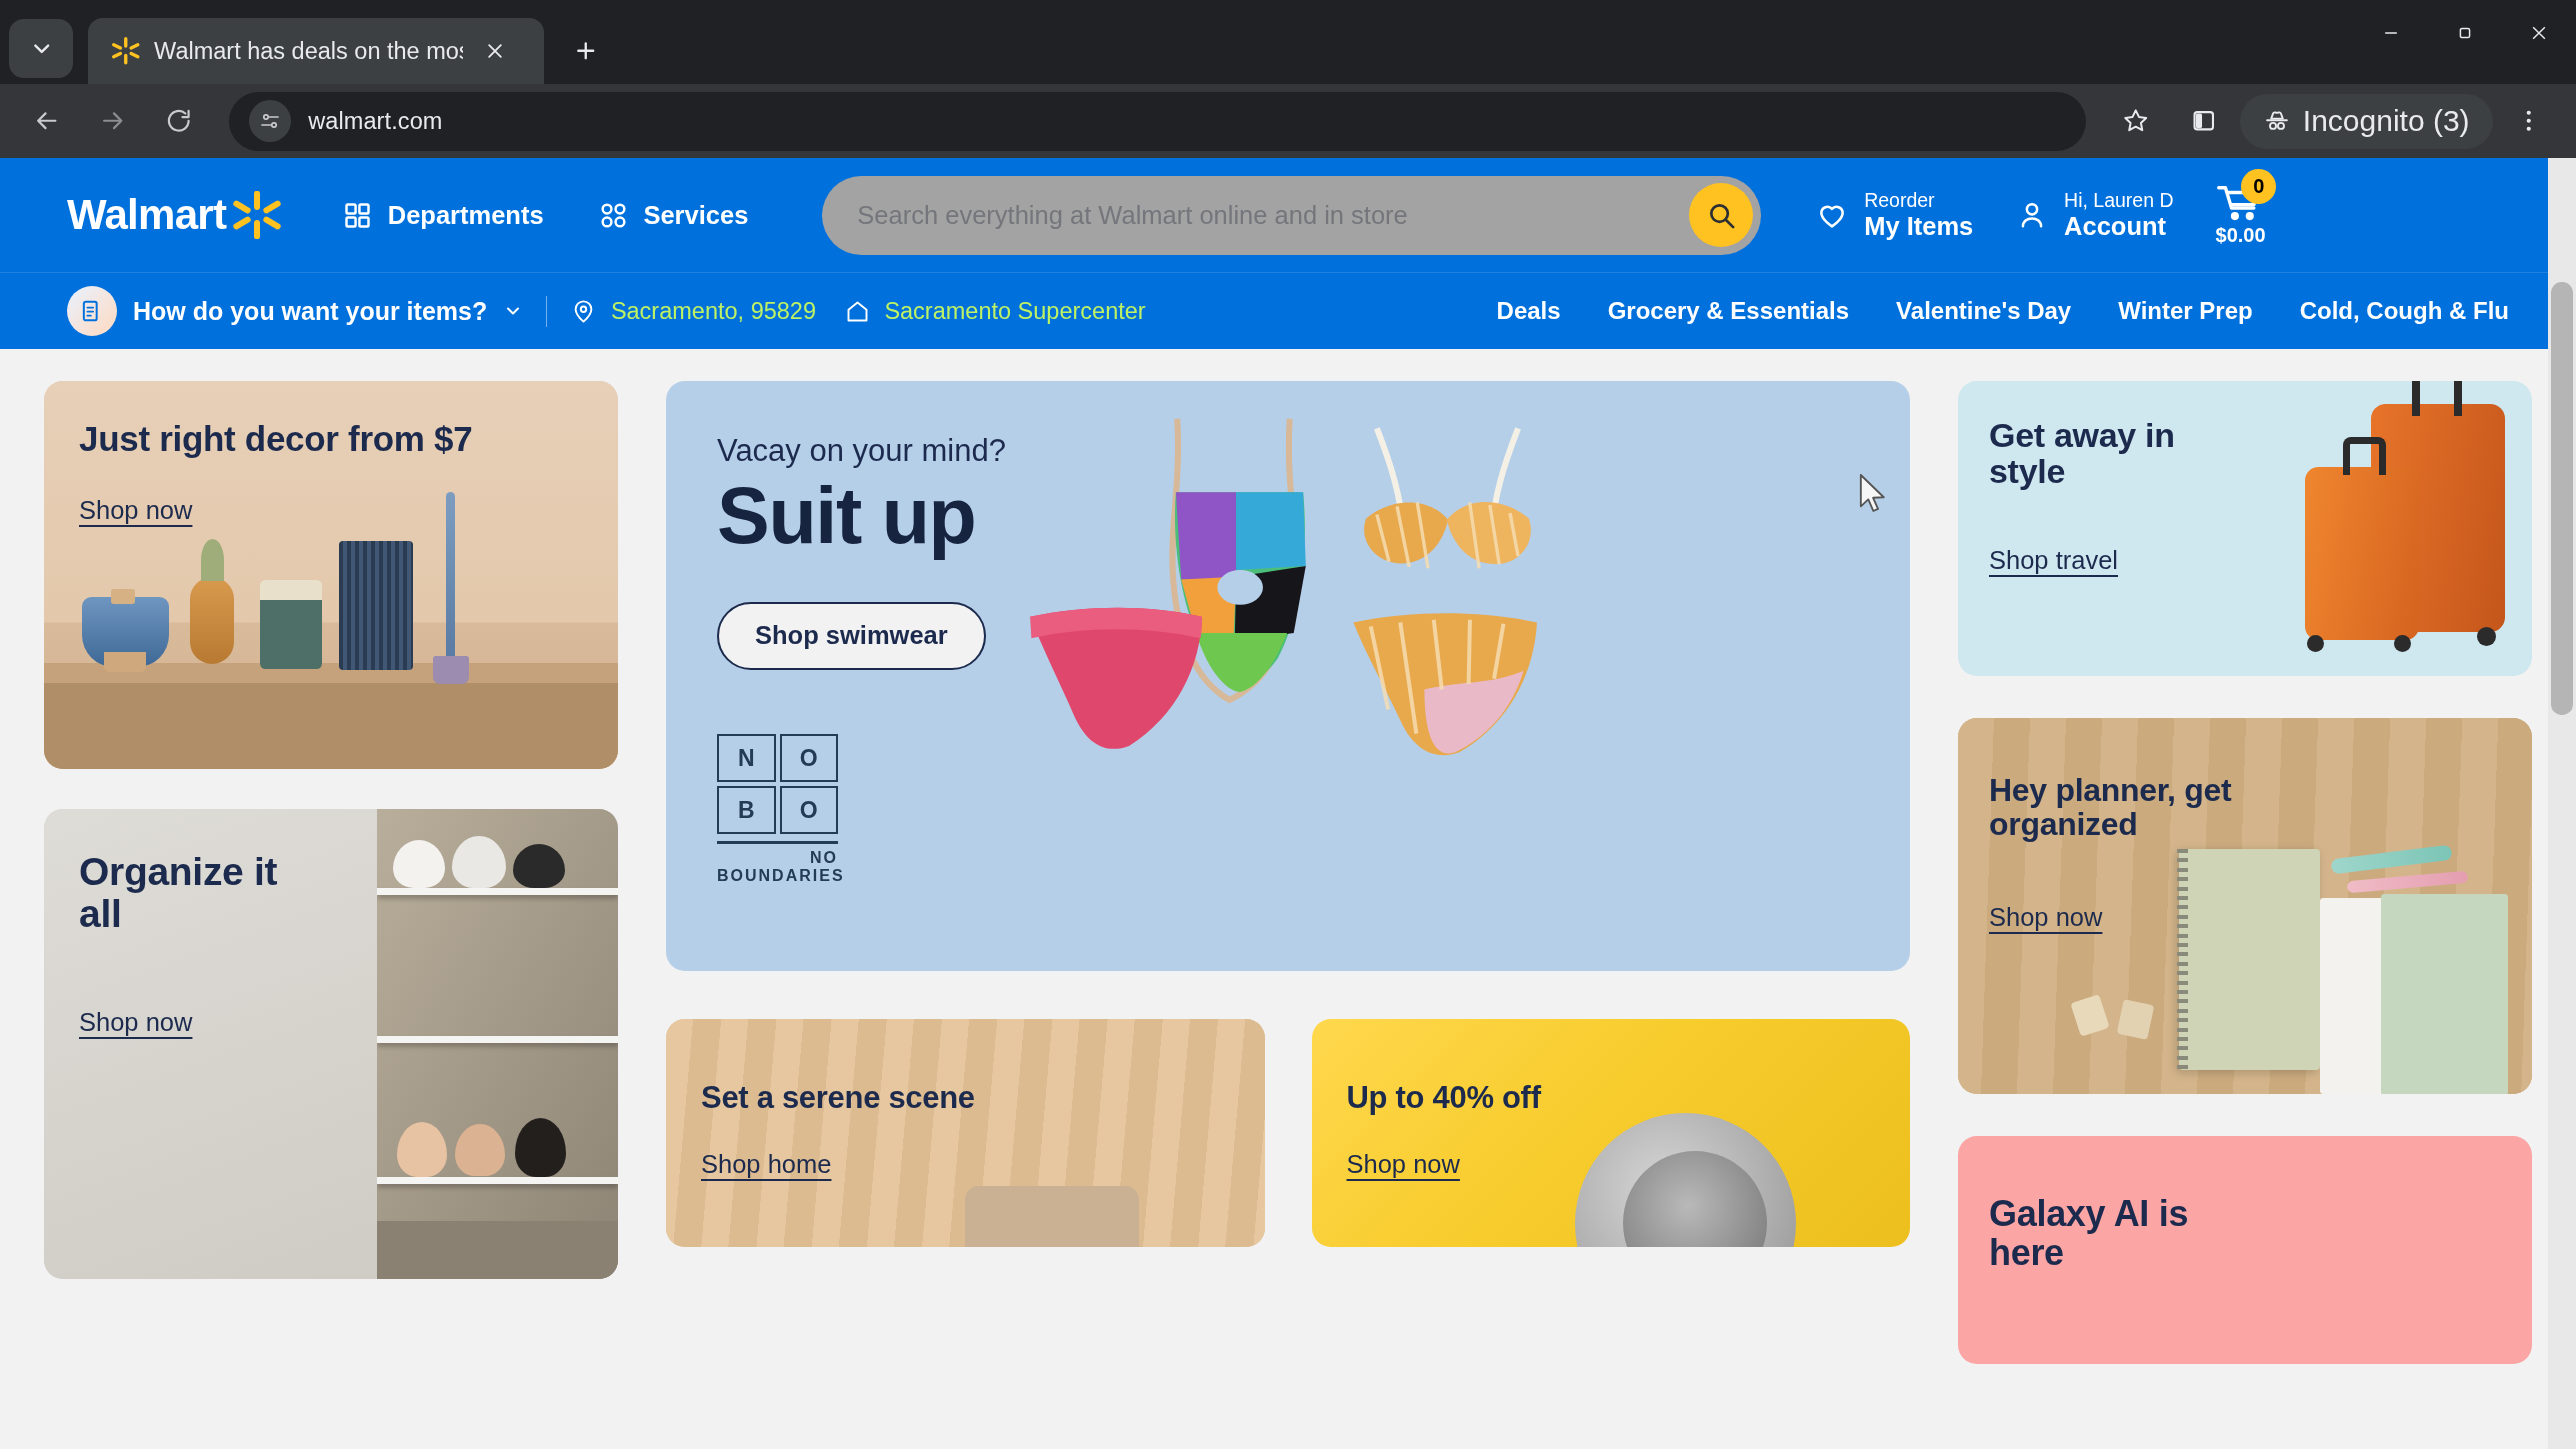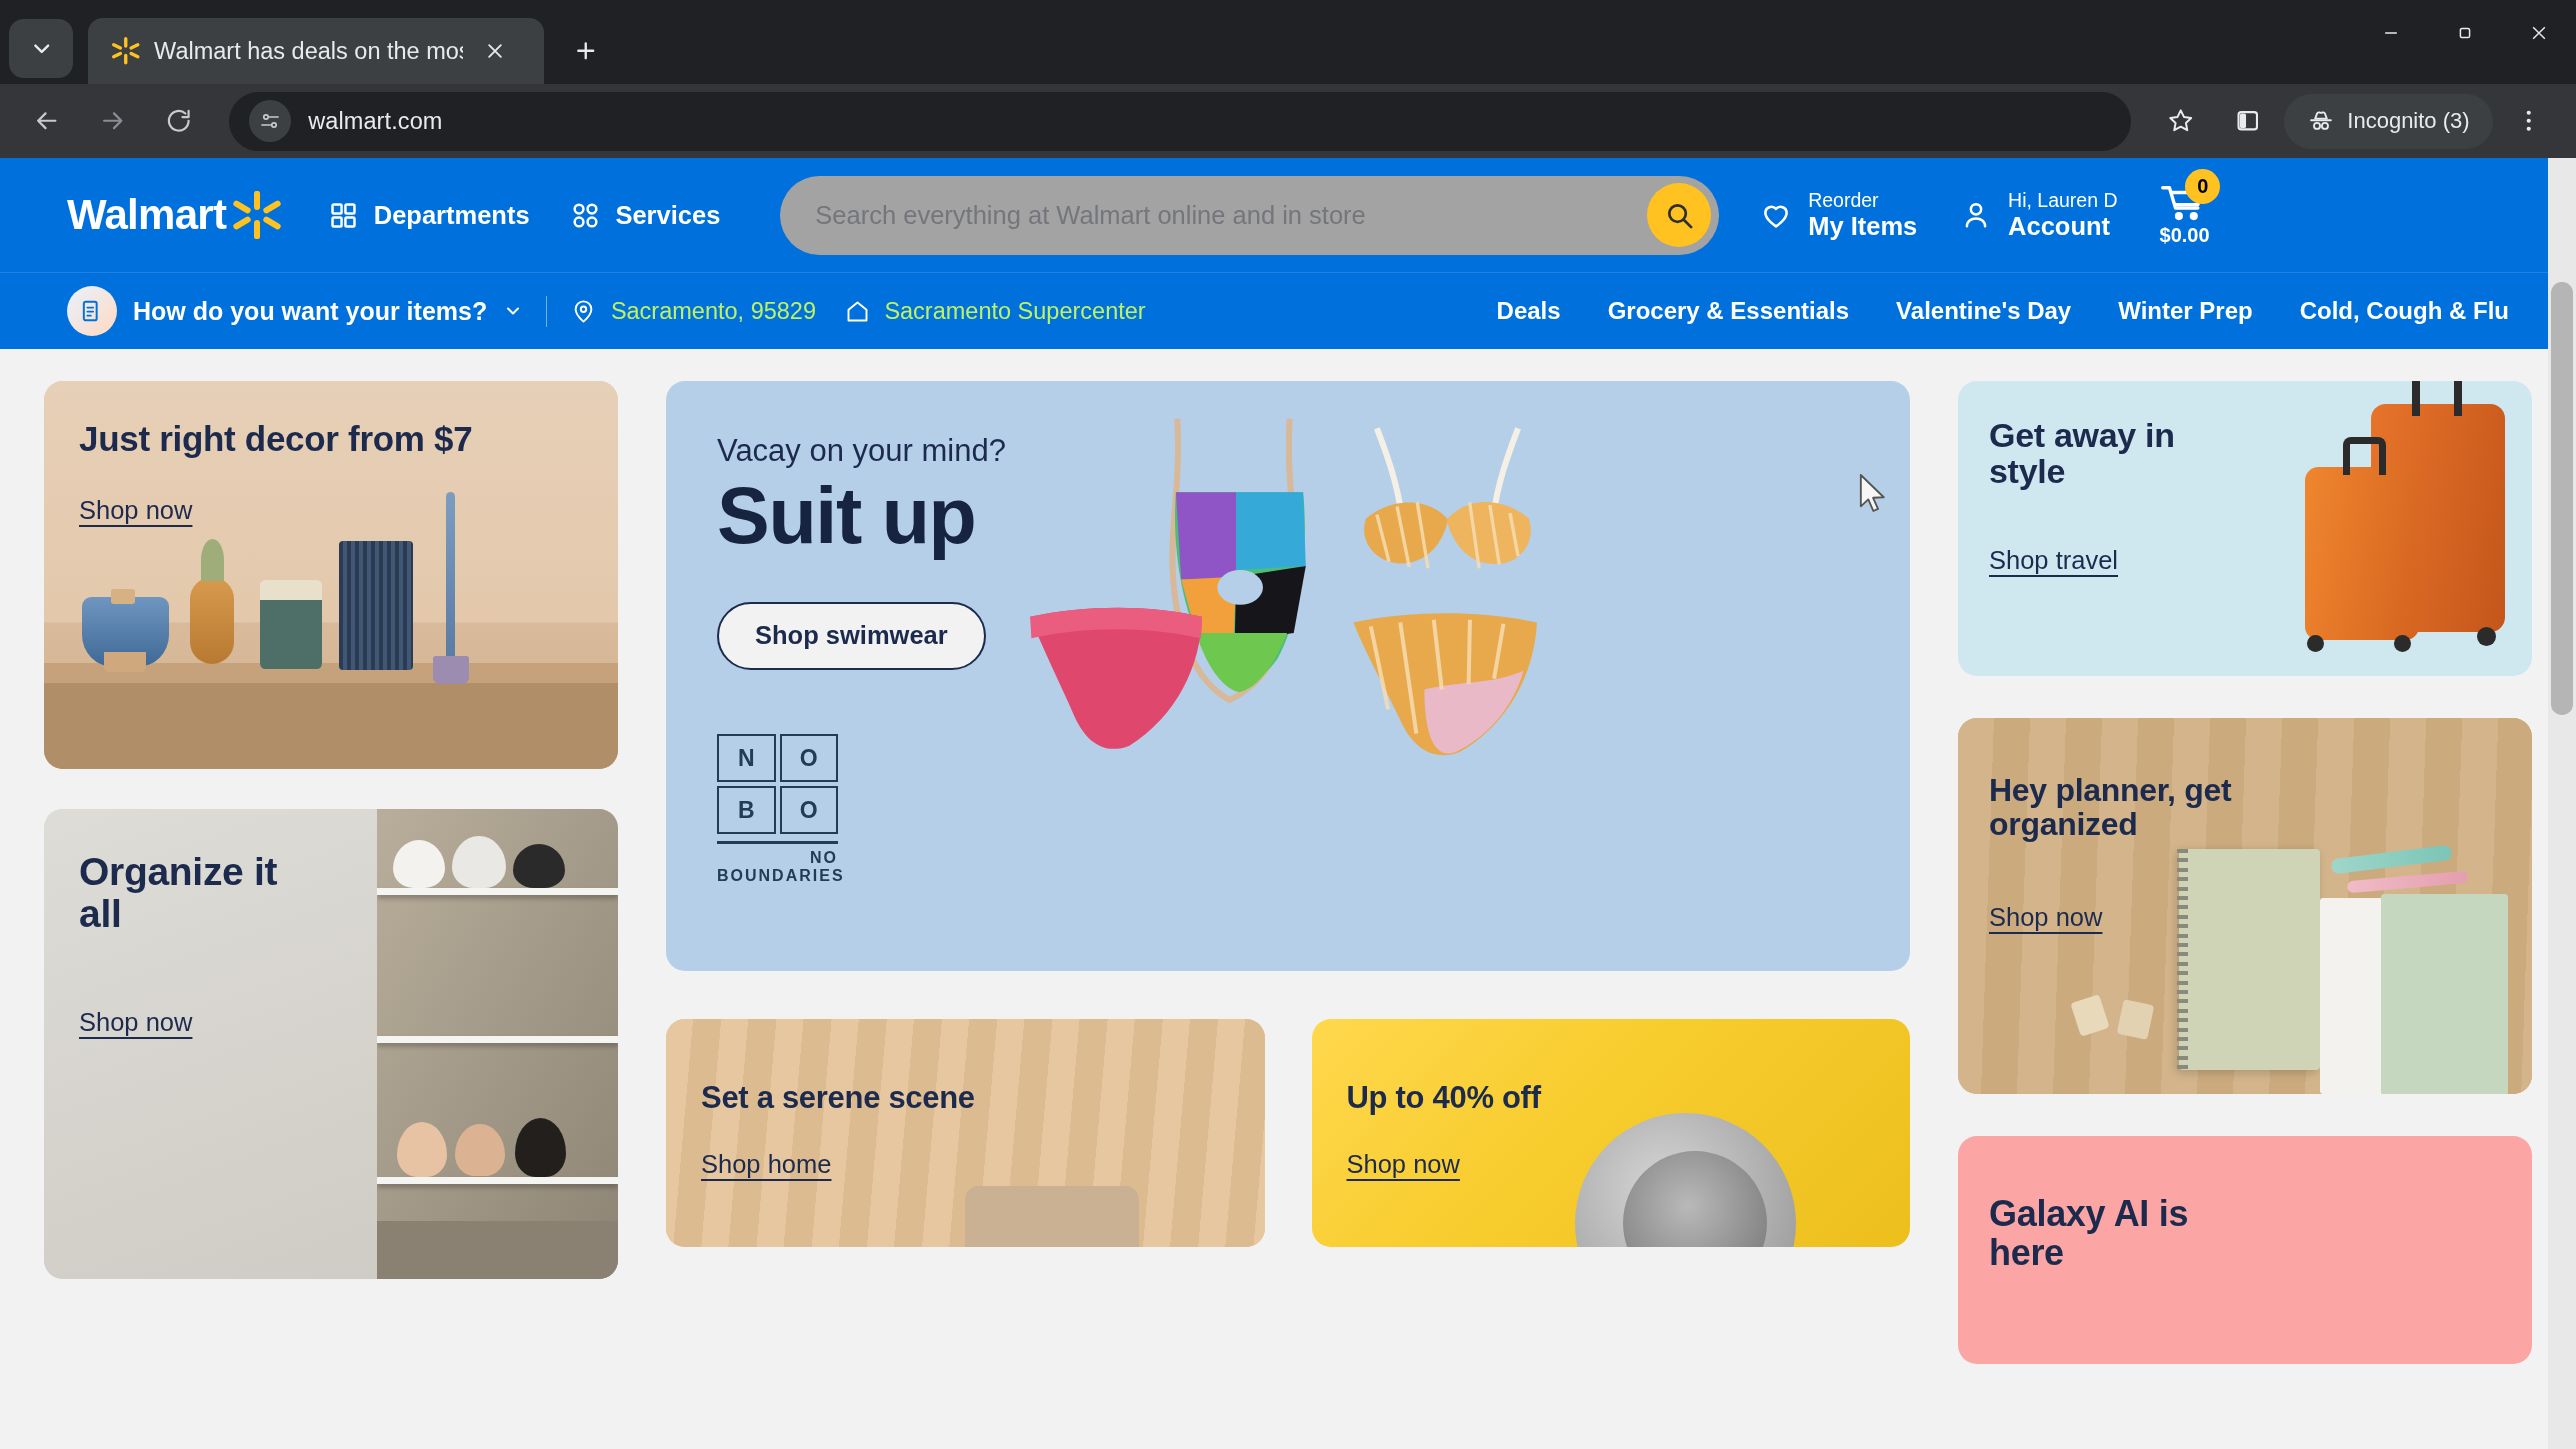--- a/index.html
+++ b/index.html
@@ -67,29 +67,29 @@
     display:flex; align-items:center; justify-content:center; flex:0 0 42px;
     cursor:pointer;
   }
   .omni-sitebtn svg { width:24px; height:24px; }
   .omni-url { color:#e8eaed; font-size:23.5px; letter-spacing:0.1px; }
   .tb-right { display:flex; align-items:center; gap:5.4px; }
   .incognito-pill {
     height:55px; border-radius:27.5px; background:#3c4043; display:flex;
     align-items:center; gap:12px; padding:0 23px; cursor:pointer;
   }
-  .incognito-pill span { color:#e8eaed; font-size:22px; white-space:nowrap; }
+  .incognito-pill span { color:#e8eaed; font-size:30px; white-space:nowrap; }
   .incognito-pill svg { width:28px; height:28px; }
 
   
   .page { position:absolute; left:0; top:158px; width:2576px; height:1291px; background:#f2f2f2; overflow:hidden; }
 
   .wm-header {
     background:#0071dc; height:114px; display:flex; align-items:center;
-    padding:0 67px 0 67px; gap:0;
+    padding:0 67px 0 67px; gap:14px;
   }
   .wm-logo { display:flex; align-items:center; gap:6.7px; margin-right:47px; cursor:pointer; }
   .wm-logo-text { color:#fff; font-size:42px; font-weight:bold; letter-spacing:-0.7px; }
   .spark { width:48px; height:48px; position:relative; }
 
   .hdr-link {
     display:flex; align-items:center; gap:14.8px; color:#fff;
     font-size:25.5px; font-weight:bold; margin-right:40px; cursor:pointer;
   }
   .hdr-link svg { width:31px; height:31px; flex:0 0 31px; }

